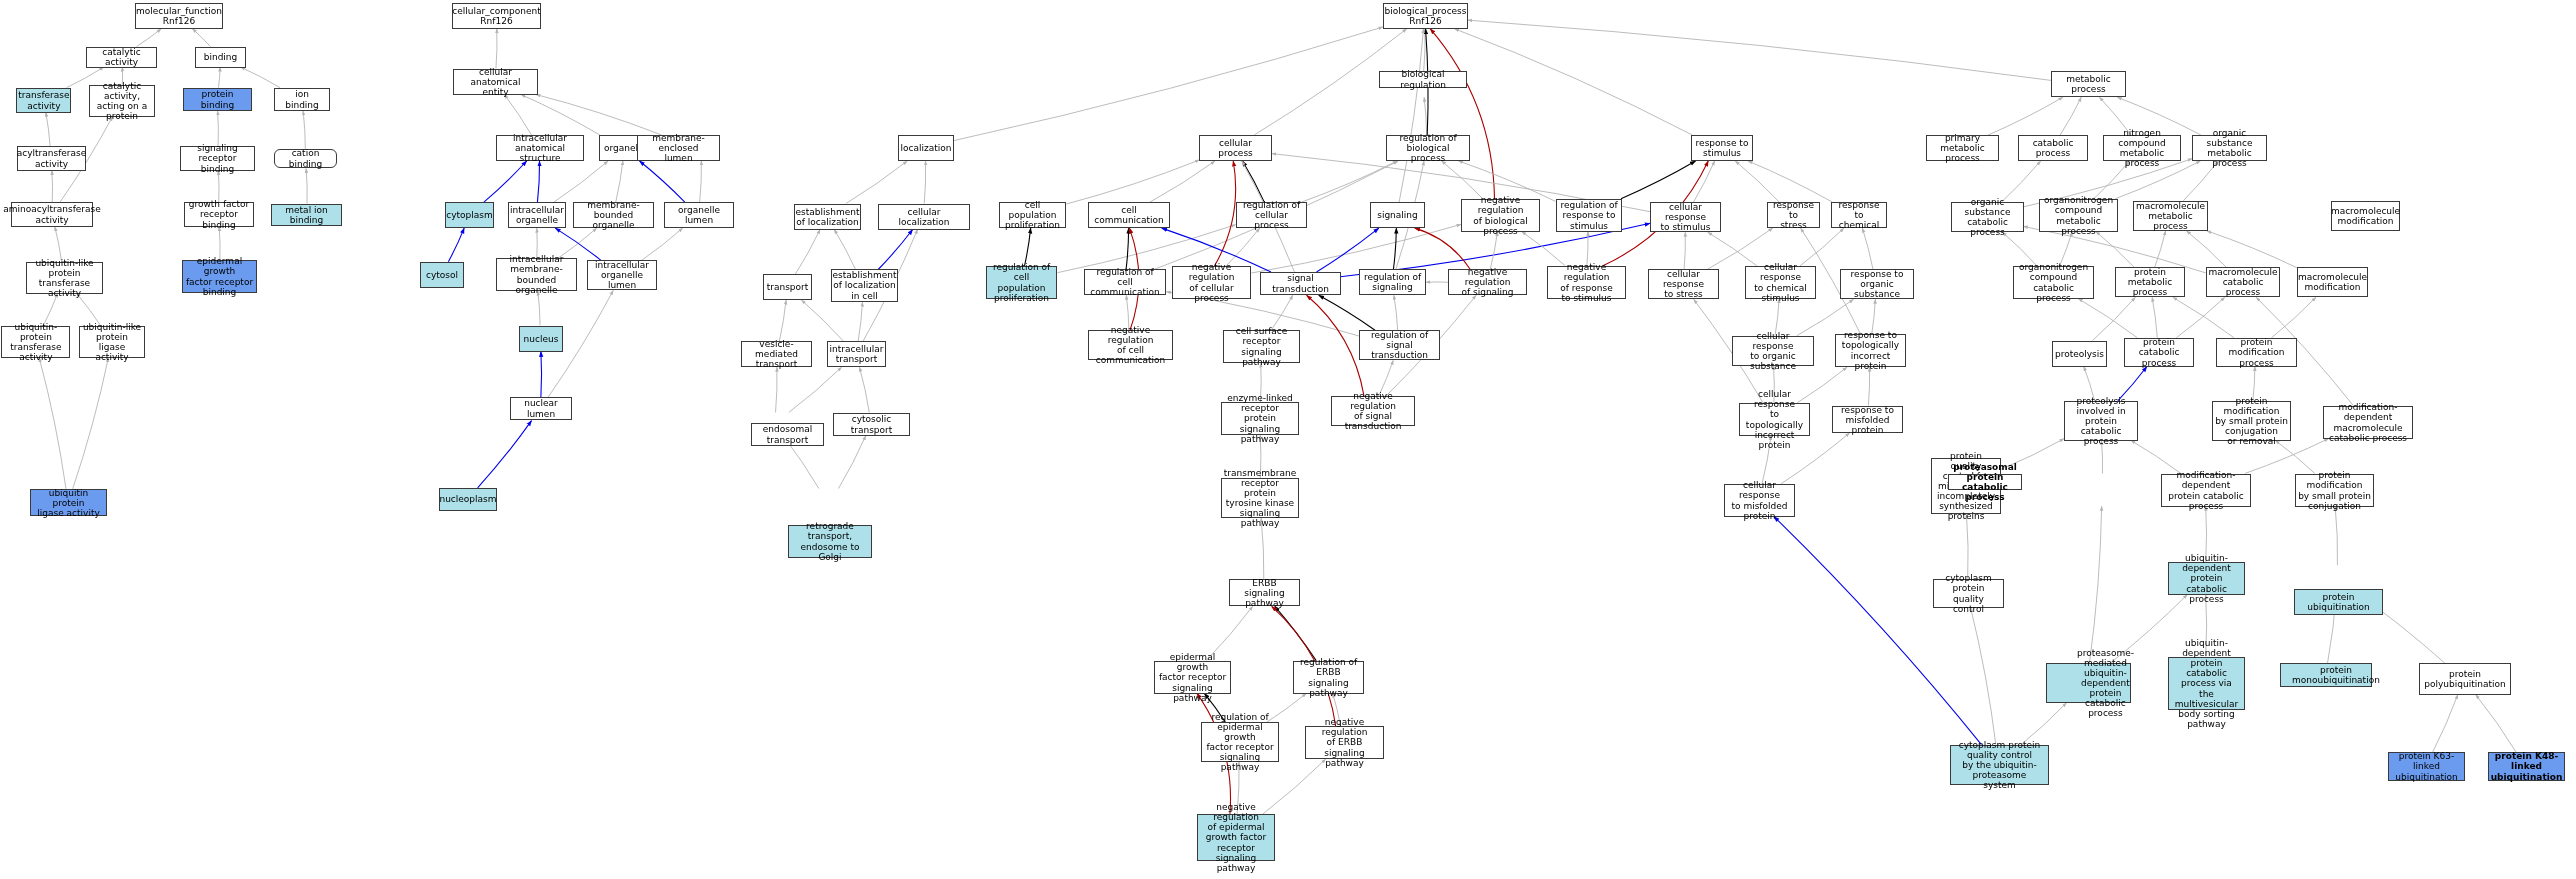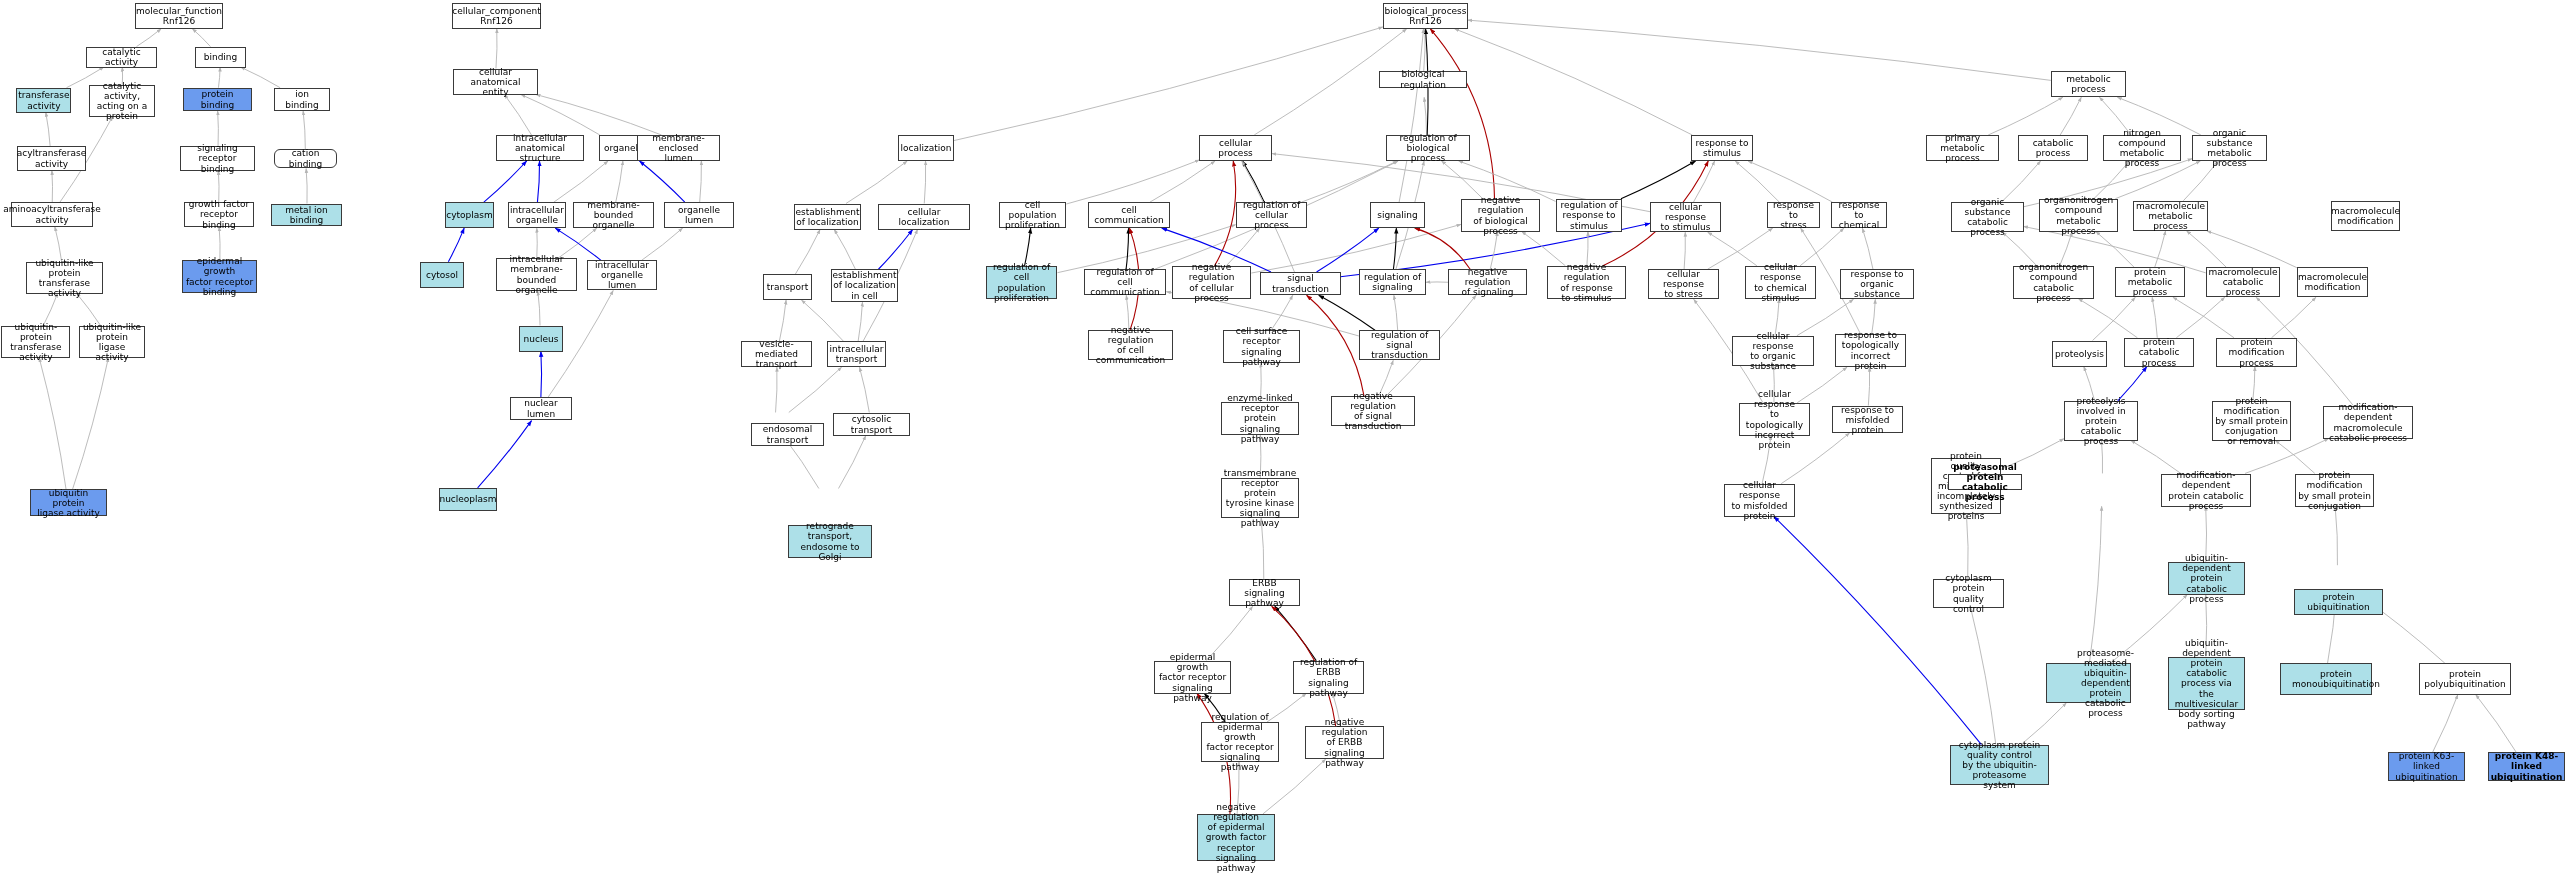--- a/index.html
+++ b/index.html
@@ -446,21 +446,21 @@
     <div class="node lite" style="left: 2046px; top: 663px; width: 85px; height: 40px; padding-left: 36px;">proteasome-mediated
 ubiquitin-dependent
 protein catabolic
 process</div>
     <div class="node lite" style="left: 2168px; top: 657px; width: 77px; height: 53px;">ubiquitin-dependent
 protein catabolic
 process via
 the multivesicular
 body sorting
 pathway</div>
-    <div class="node lite" style="left: 2280px; top: 663px; width: 92px; height: 32px; padding-left: 22px;">protein monoubiquitination</div>
+    <div class="node lite" style="left: 2280px; top: 663px; width: 92px; height: 24px; padding-left: 22px;">protein monoubiquitination</div>
     <div class="node " style="left: 2419px; top: 663px; width: 92px; height: 31.5px;">protein polyubiquitination</div>
     <div class="node lite" style="left: 1950px; top: 745px; width: 99px; height: 40px;">cytoplasm protein
 quality control
 by the ubiquitin-proteasome
 system</div>
     <div class="node dark" style="left: 2388px; top: 752px; width: 77px; height: 29px;">protein K63-linked
 ubiquitination</div>
     <div class="node dark" style="left: 2488px; top: 752px; width: 77px; height: 29px; font-weight: bold;">protein K48-linked
 ubiquitination</div>
   </div>

